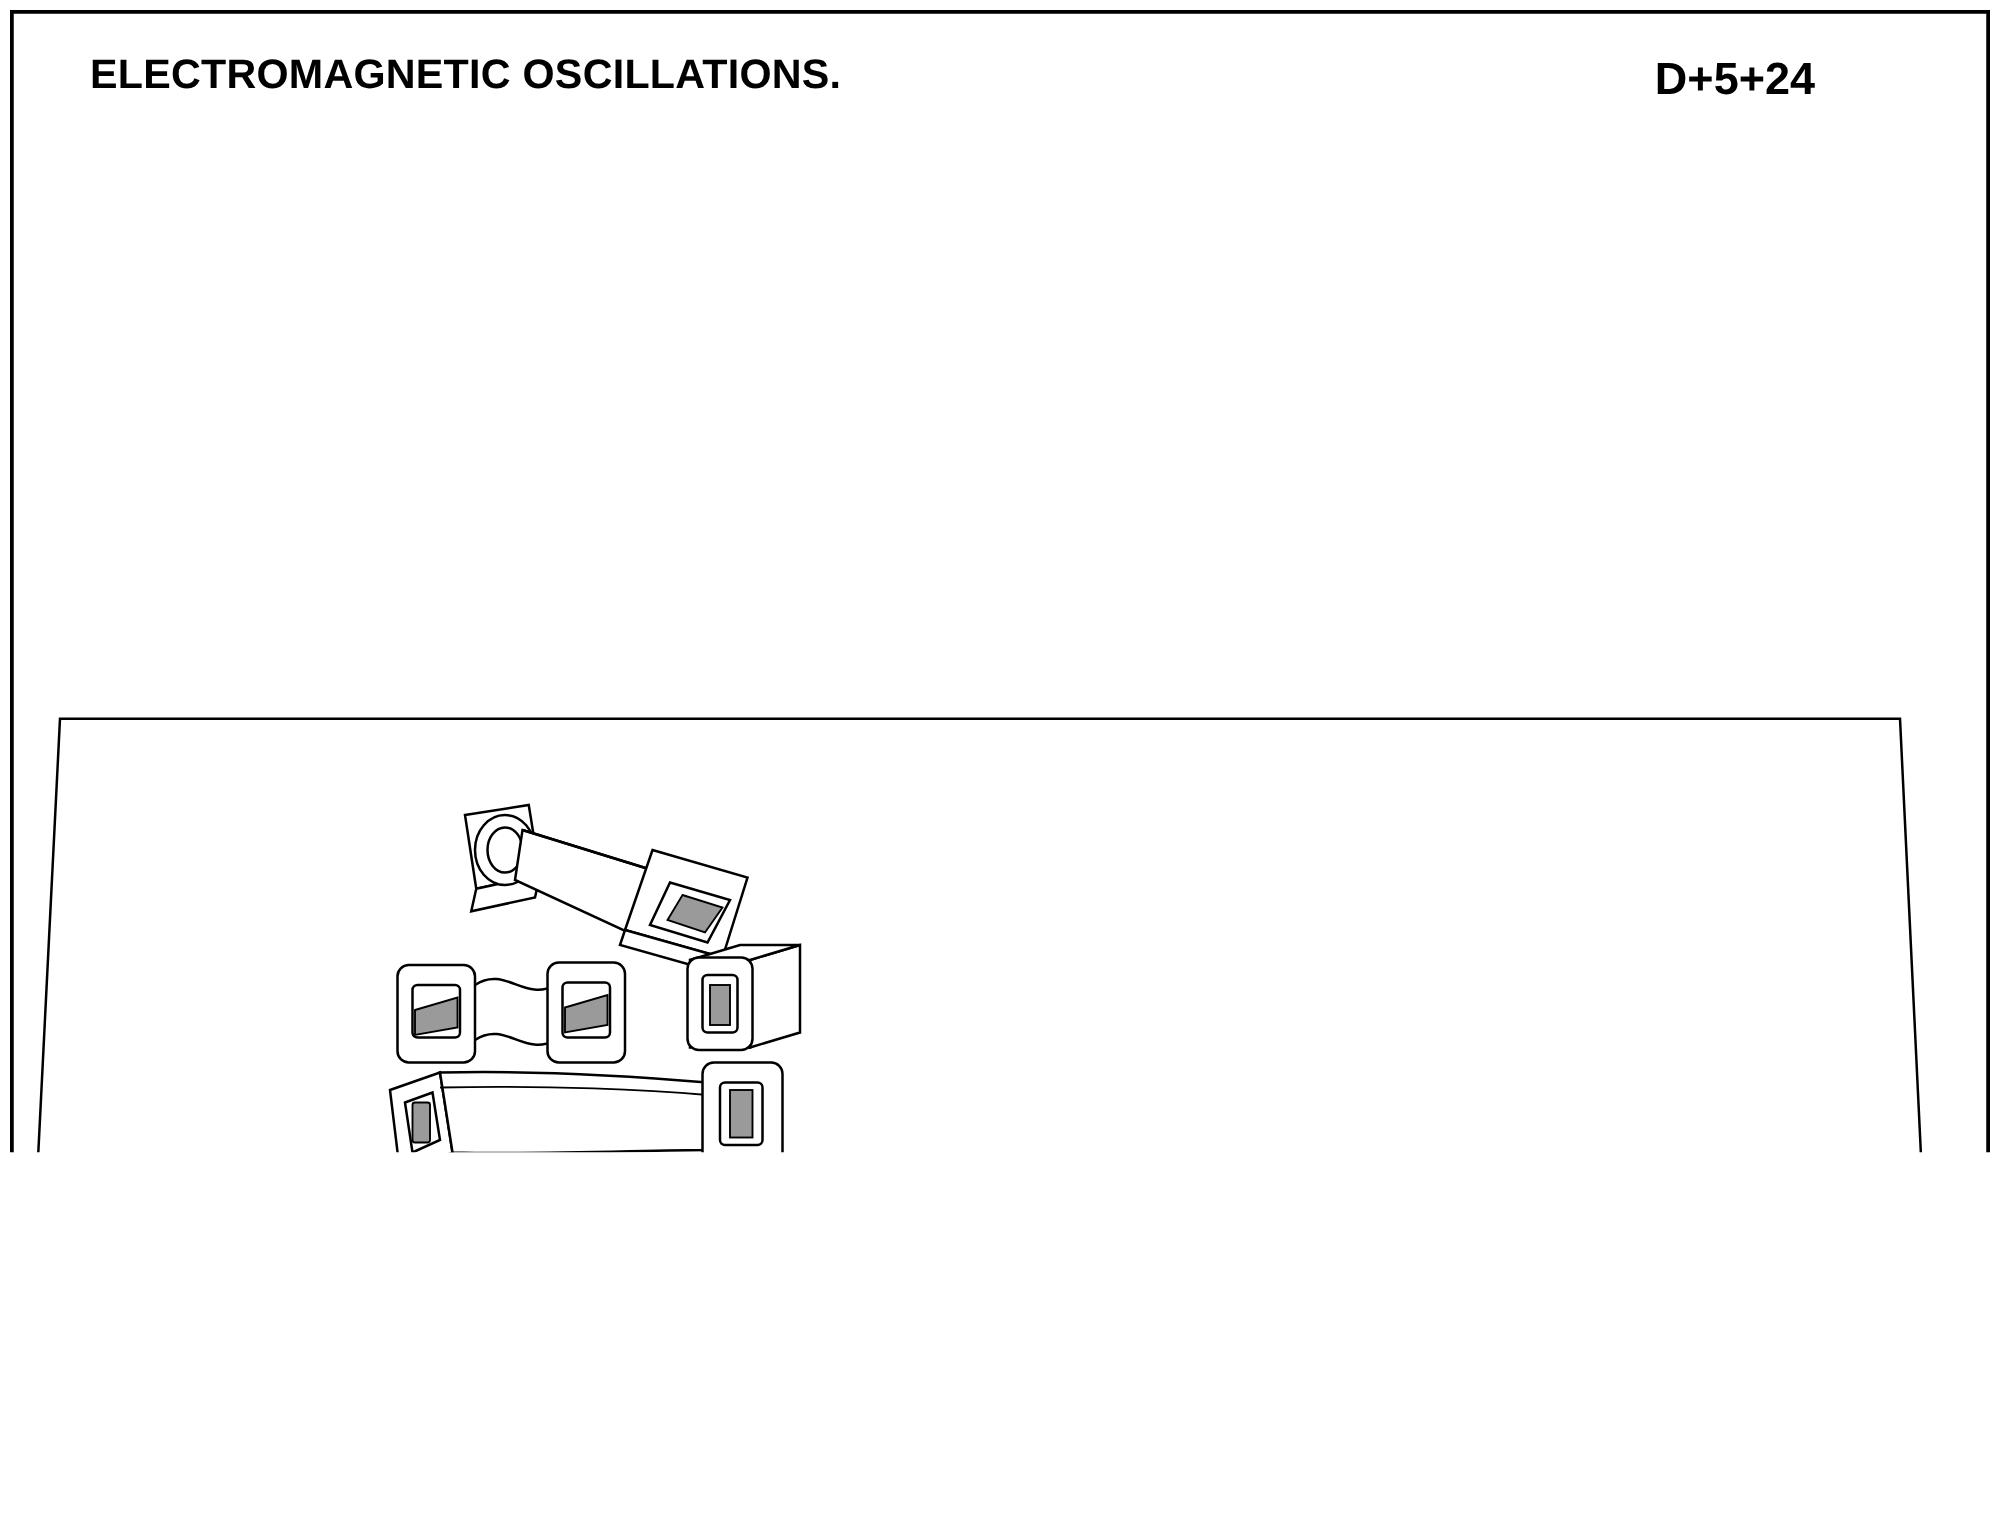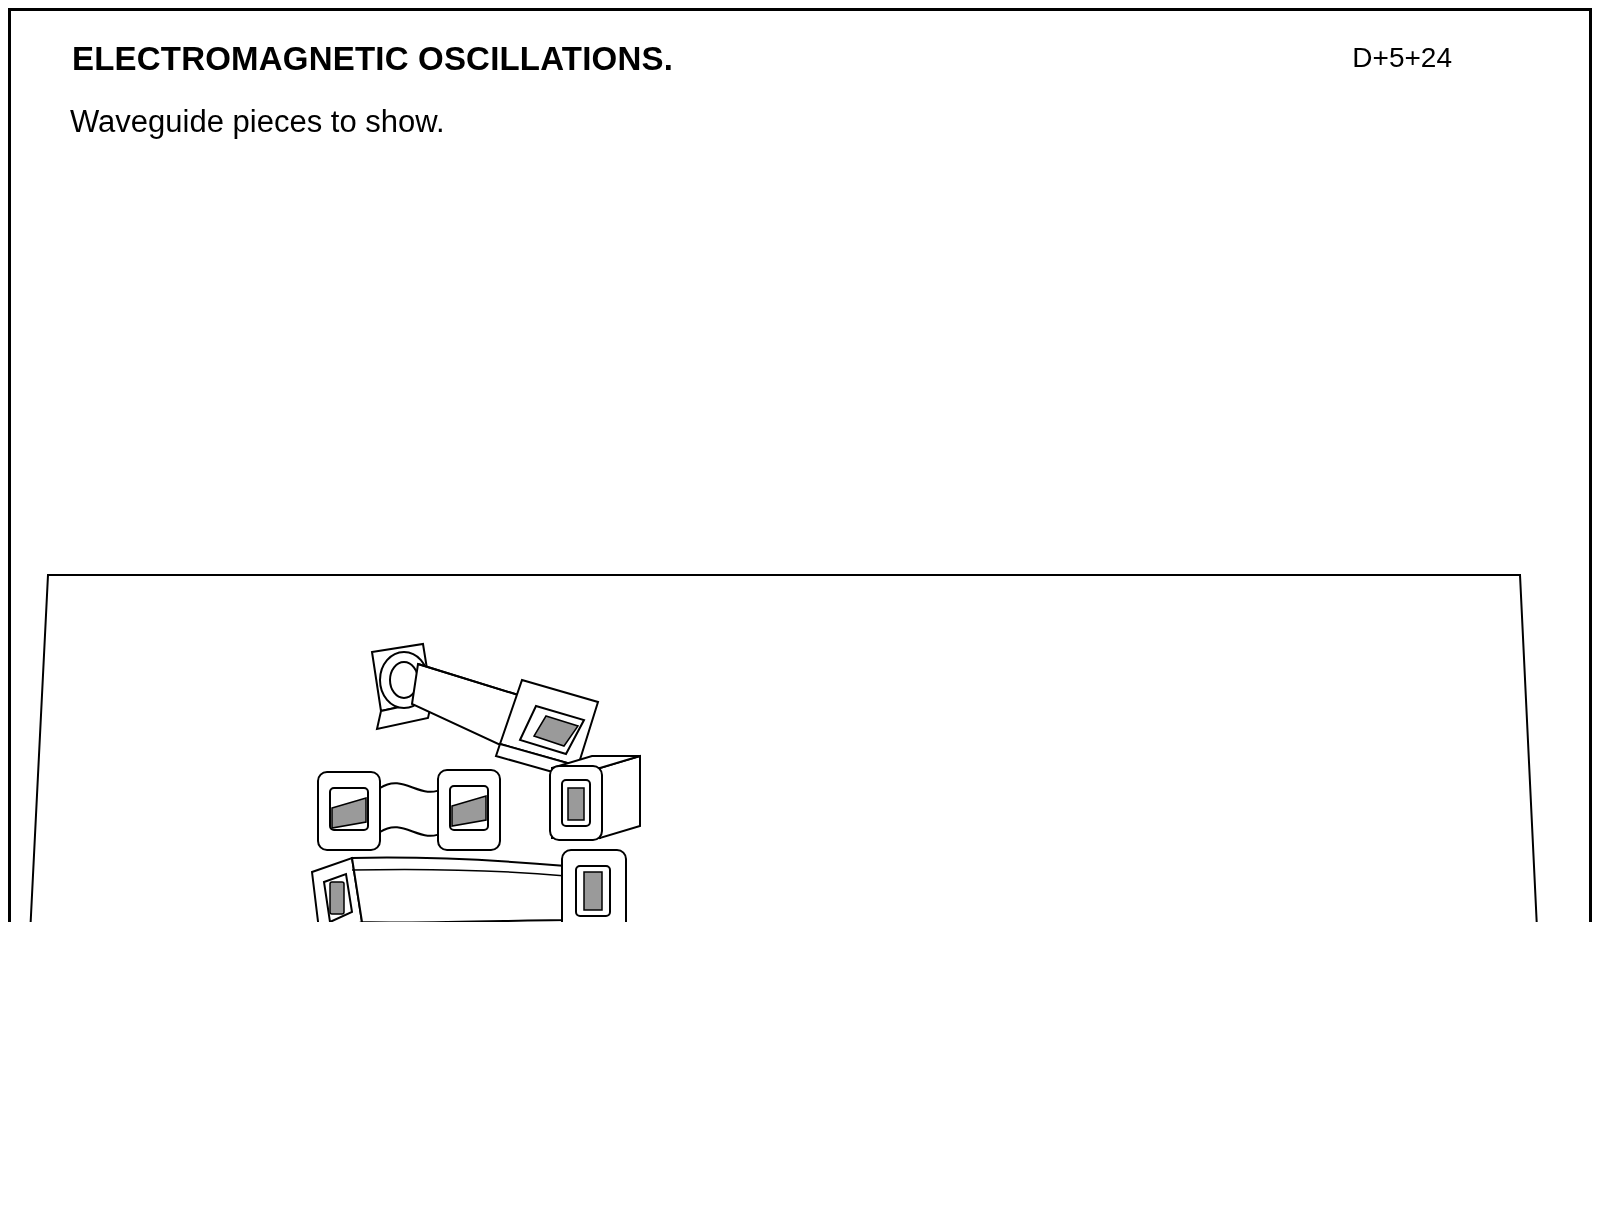--- a/index.html
+++ b/index.html
@@ -34,22 +34,22 @@
     top: 40px;
     font-size: 33px;
     font-weight: bold;
     letter-spacing: 0.2px;
     white-space: nowrap;
   }
   .code {
     position: absolute;
     right: 148px;
     top: 42px;
-    font-size: 28px;
-    font-weight: normal;
+    font-size: 36px;
+    font-weight: bold;
     white-space: nowrap;
   }
   .subtitle {
     position: absolute;
     left: 70px;
     top: 104px;
     font-size: 31px;
     white-space: nowrap;
   }
   .scene {
@@ -82,21 +82,20 @@
 </style>
 </head>
 <body>
 
 <div class="page">
 
   <div class="frame"></div>
 
   <div class="title">ELECTROMAGNETIC OSCILLATIONS.</div>
   <div class="code">D+5+24</div>
-  <div class="subtitle">Waveguide pieces to show.</div>
 
   <div class="bench-label">Waveguides</div>
 
   <div class="description">Various types of waveguides to show, most of them designed for 3 cm. wavelength microwaves (10 GHz).  Some are straight, some are twisted, some are curved, some are flexible, etc.</div>
 
   <div class="scene">
     <svg width="1600" height="600" viewBox="0 0 1600 600" xmlns="http://www.w3.org/2000/svg">
       <g fill="none" stroke="#000000" stroke-width="2">
 
         <polygon points="48,35 1520,35 1545,555 22,555" fill="#ffffff" stroke="#000000" stroke-width="2"></polygon>

